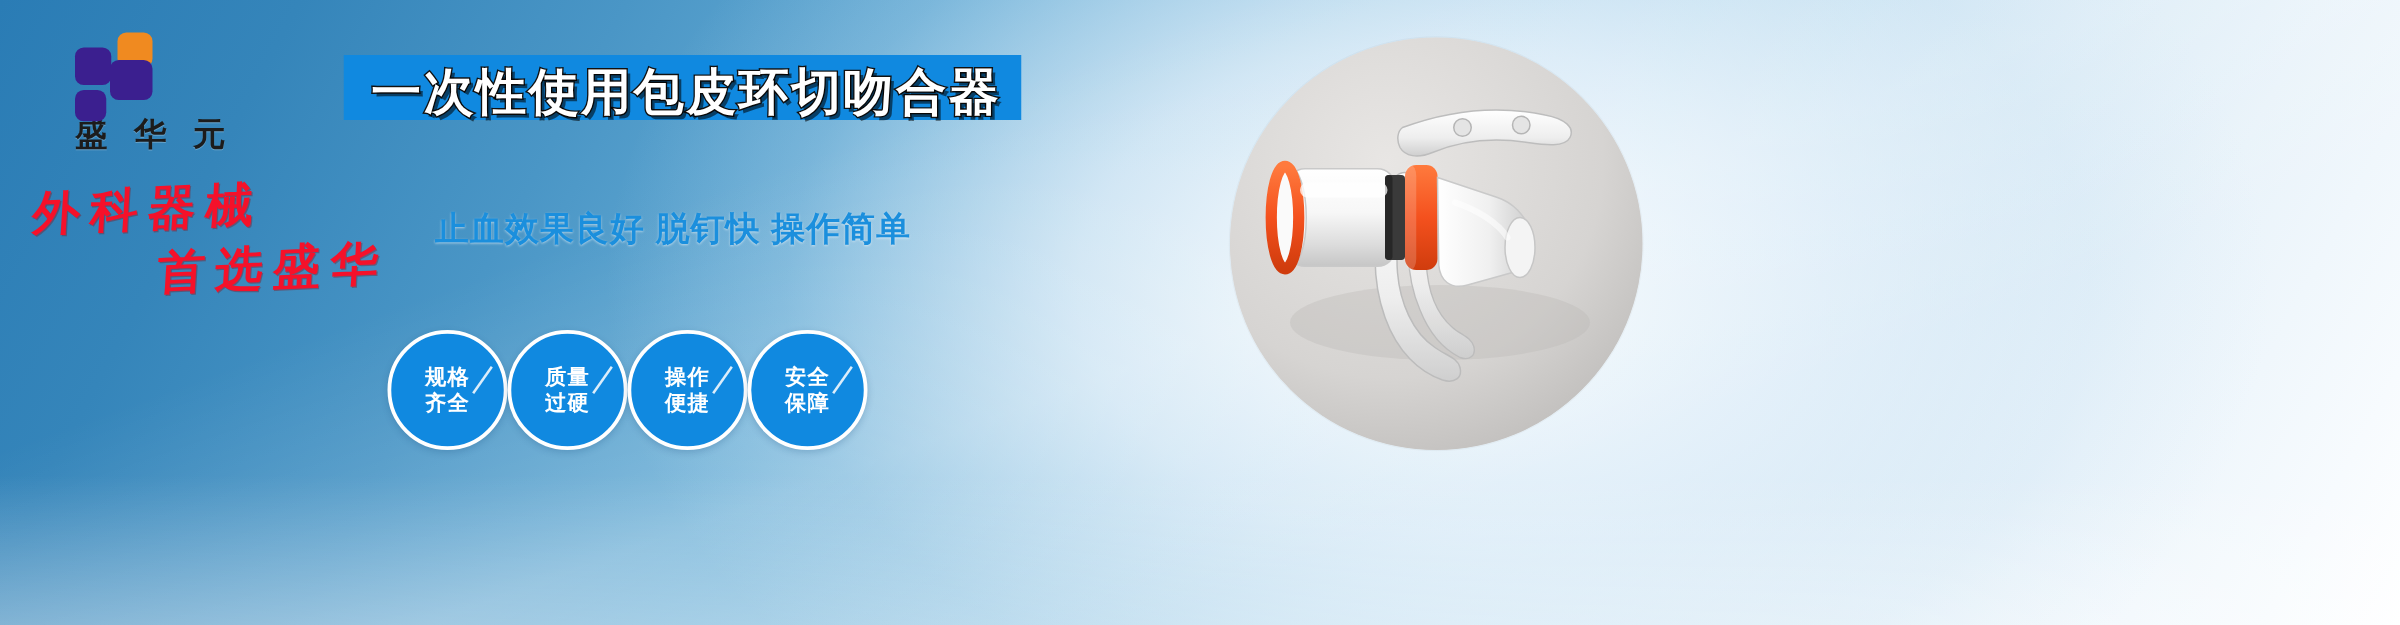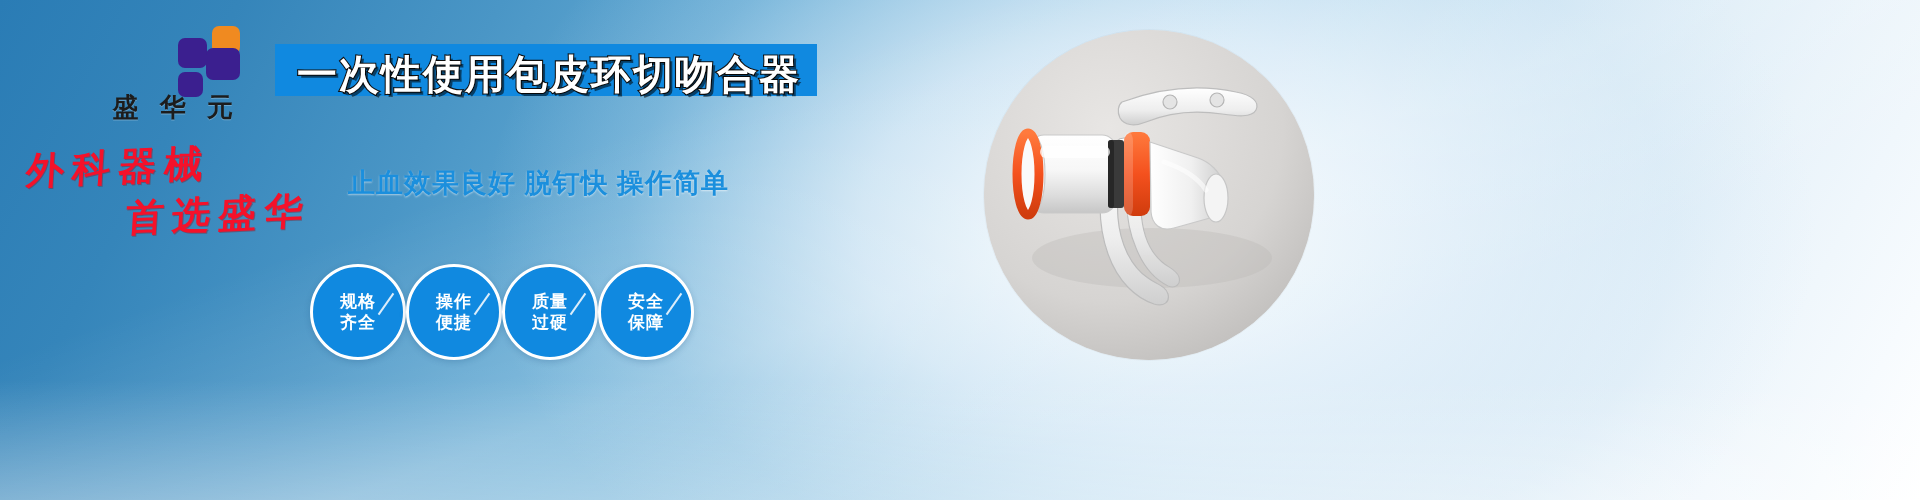--- a/index.html
+++ b/index.html
@@ -38,21 +38,21 @@
   .bottom-fade{
     position:absolute; left:0; right:0; bottom:0; height:120px;
     background:linear-gradient(to bottom, rgba(255,255,255,0) 0%, rgba(255,255,255,0.30) 100%);
     pointer-events:none;
   }
 
   
   .logo{
     position:absolute; left:60px; top:26px;
     width:180px; height:108px;
-    display:flex; flex-direction:column; align-items:flex-end;
+    display:flex; flex-direction:column; align-items:flex-start;
   }
   .logo-mark{
     position:relative; width:62px; height:62px;
   }
   .logo-mark i{ position:absolute; display:block; border-radius:7px; }
   .sq-tl{ left:0;    top:12px;  width:29px; height:30px; background:#3b1f8f; }
   .sq-or{ left:34px; top:0;     width:28px; height:28px; background:#f08a20; }
   .sq-br{ left:28px; top:22px;  width:34px; height:32px; background:#3b1f8f; }
   .sq-bl{ left:0;    top:46px;  width:25px; height:25px; background:#3b1f8f; }
   .logo-text{
@@ -176,28 +176,28 @@
   <div class="circles">
 
     <div class="circle">
       <span class="slash"></span>
       <span class="circle-line">规格</span>
       <span class="circle-line">齐全</span>
     </div>
 
     <div class="circle">
       <span class="slash"></span>
+      <span class="circle-line">质量</span>
+      <span class="circle-line">过硬</span>
+    </div>
+
+    <div class="circle">
+      <span class="slash"></span>
       <span class="circle-line">操作</span>
       <span class="circle-line">便捷</span>
-    </div>
-
-    <div class="circle">
-      <span class="slash"></span>
-      <span class="circle-line">质量</span>
-      <span class="circle-line">过硬</span>
     </div>
 
     <div class="circle">
       <span class="slash"></span>
       <span class="circle-line">安全</span>
       <span class="circle-line">保障</span>
     </div>
 
   </div>
 

